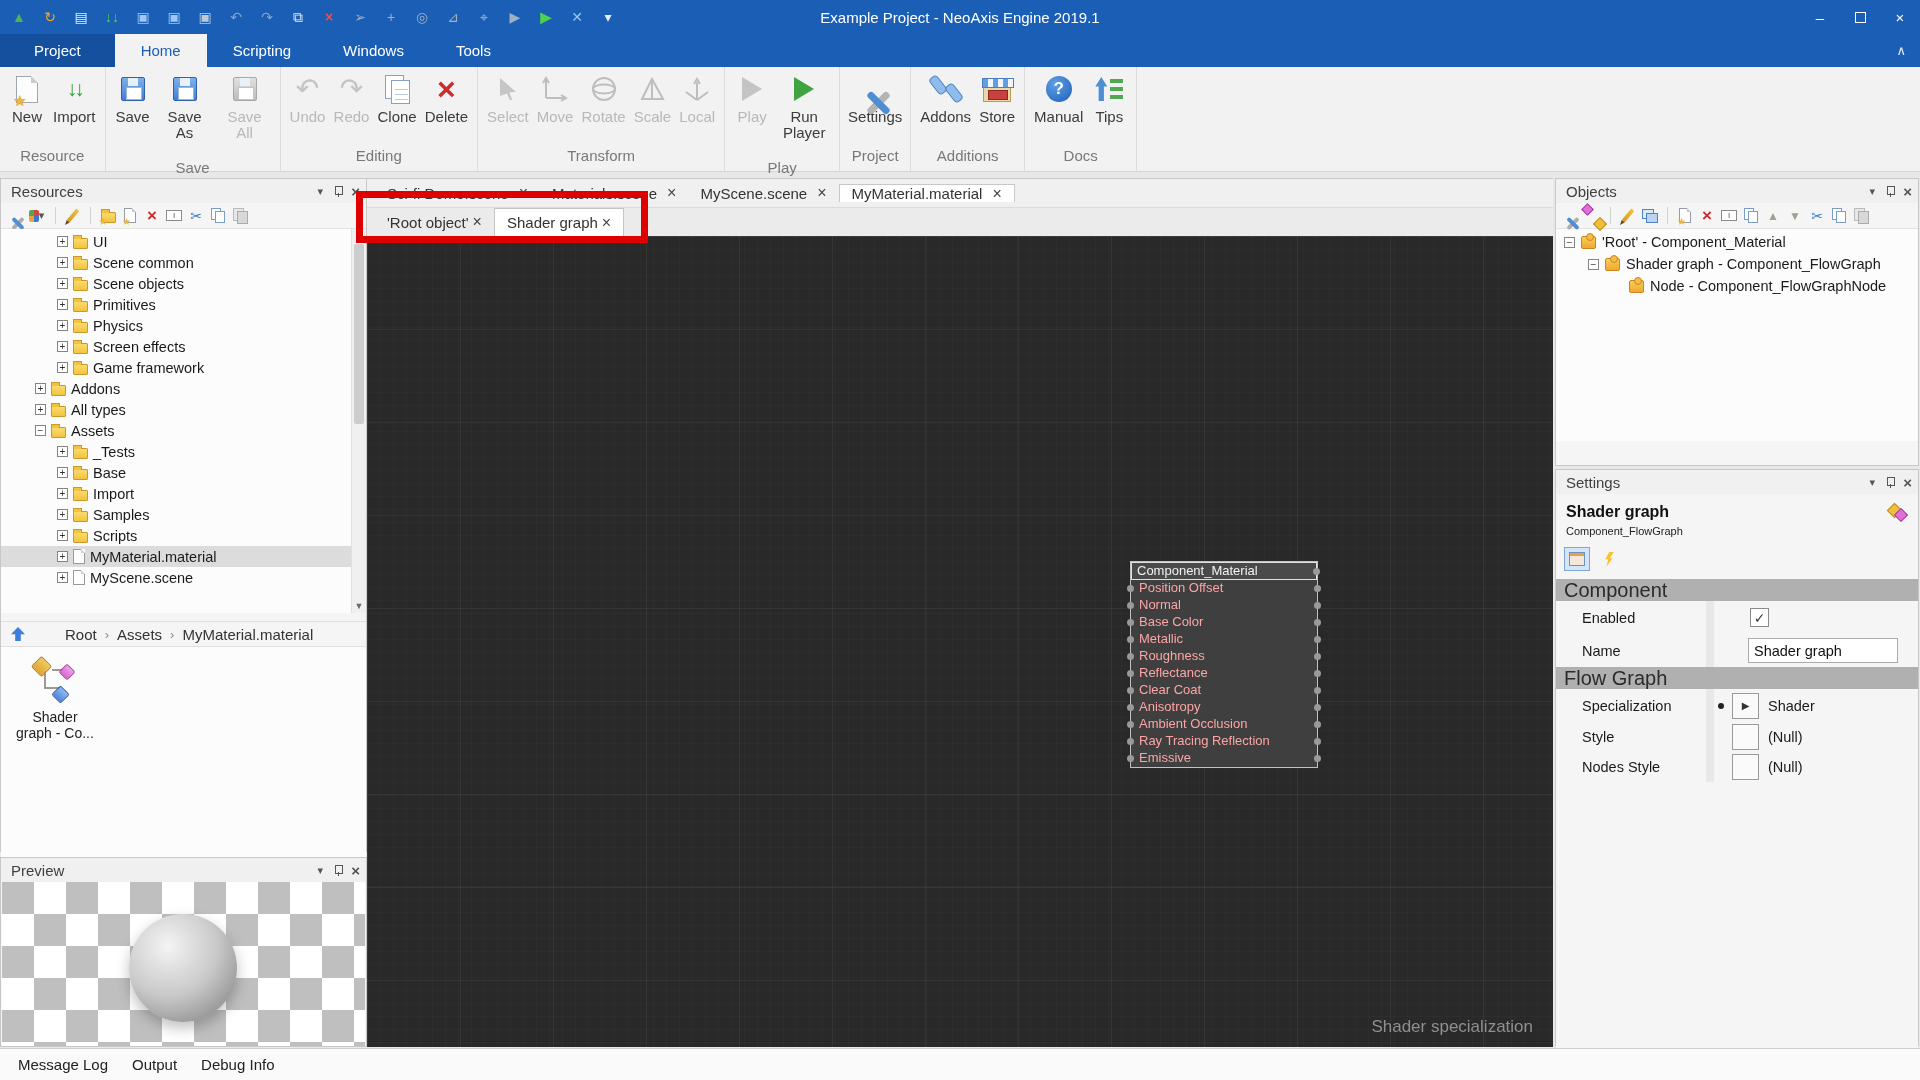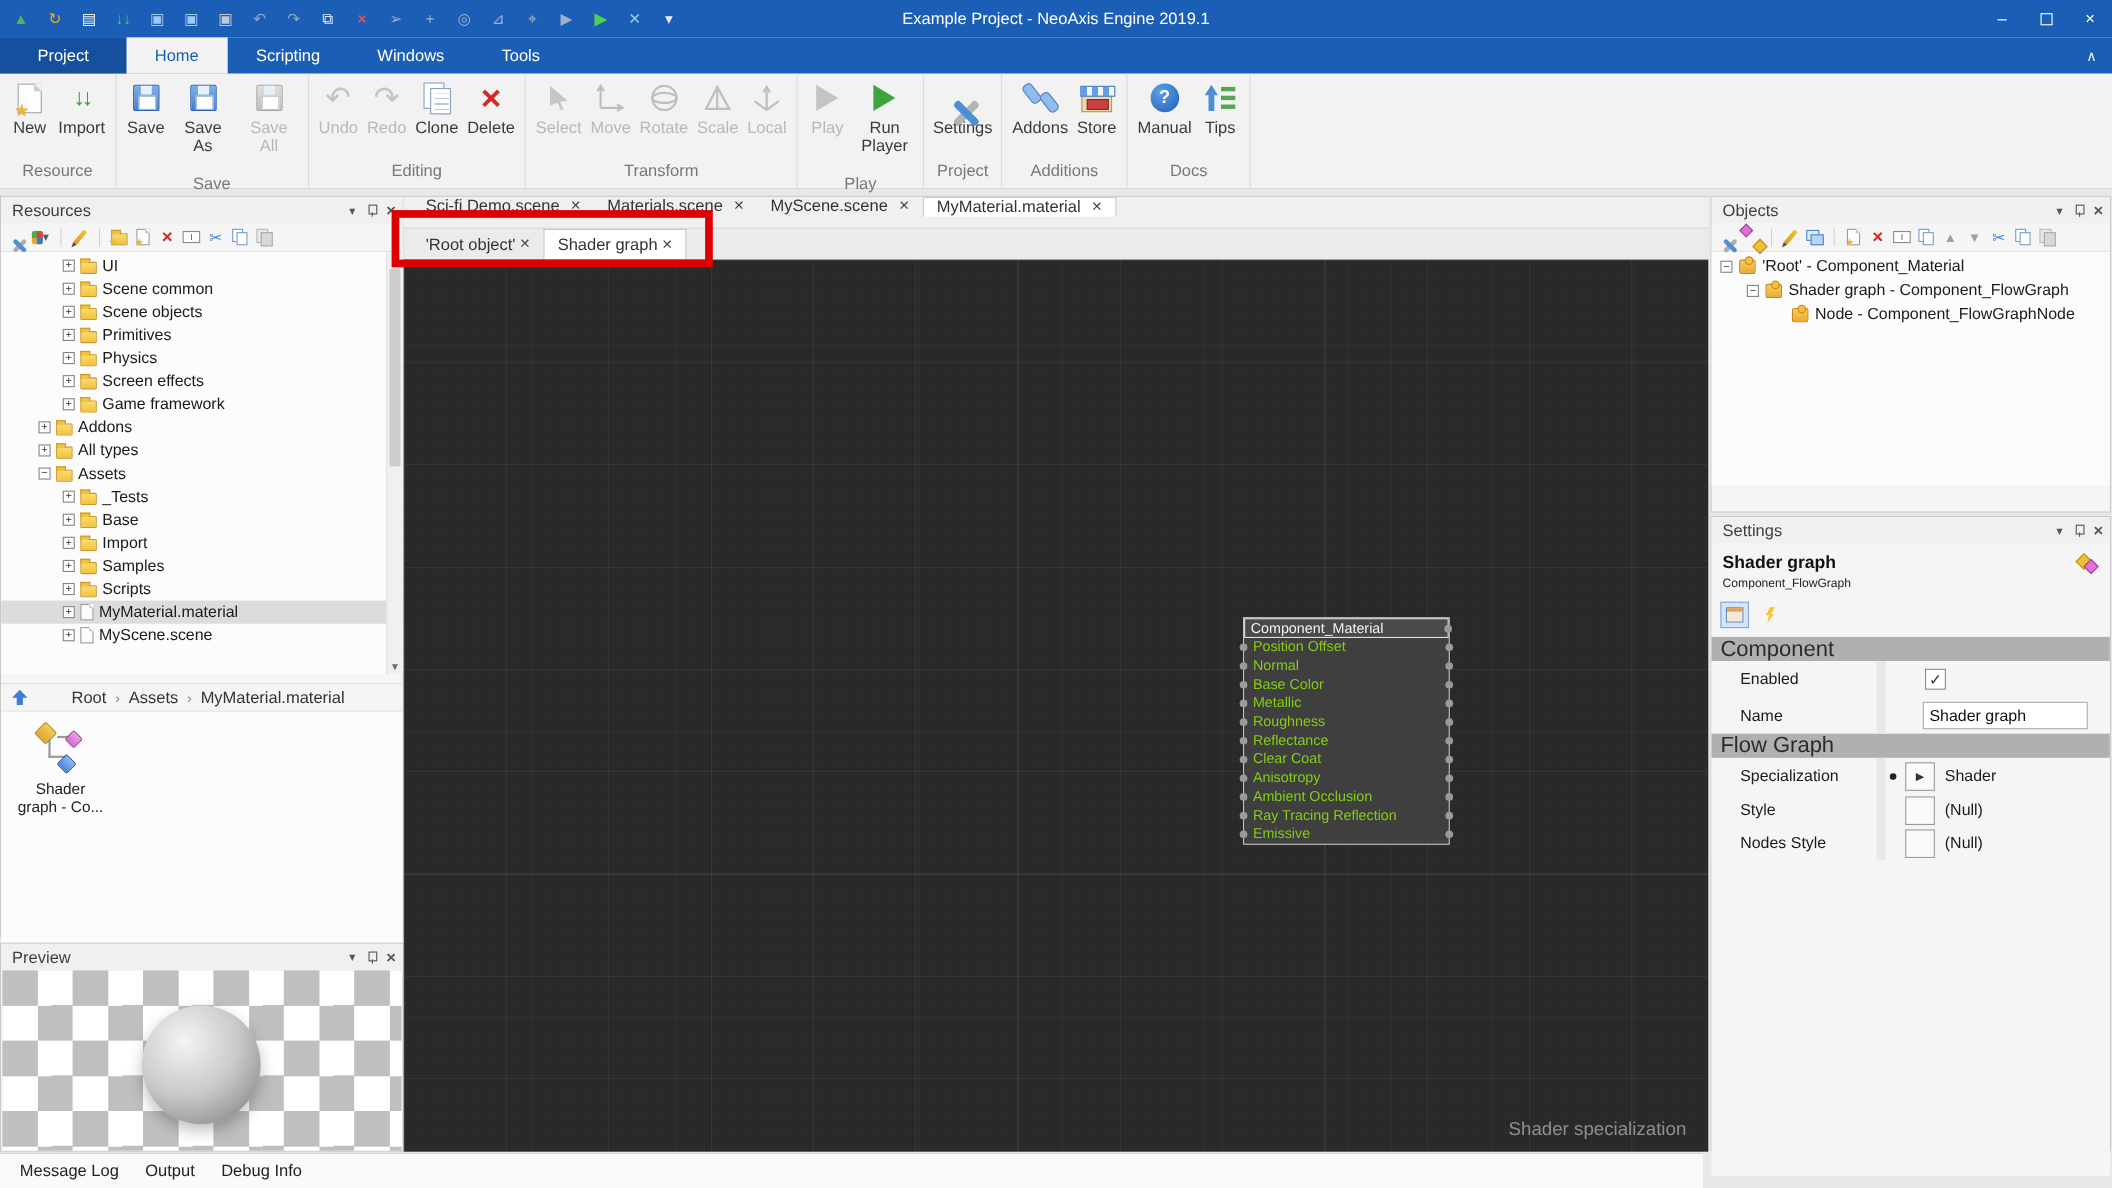--- a/index.html
+++ b/index.html
@@ -126,36 +126,36 @@
   .asset-label { margin-top:6px; font-size:14px; color:#222; text-align:center; line-height:1.15; }
 
   
   #preview-panel { left:0; top:857px; width:367px; height:190px; }
   .preview-canvas { position:relative; height:164px; margin:0 1px 1px 1px; background:conic-gradient(#FFFFFF 0 25%, #BFBFBF 0 50%, #FFFFFF 0 75%, #BFBFBF 0 100%); background-size:64px 64px; overflow:hidden; }
   .sphere { position:absolute; left:127px; top:32px; width:108px; height:108px; border-radius:50%;
             background:radial-gradient(circle at 36% 30%, #F4F4F4, #C9C9C9 48%, #9A9A9A 78%, #7E7E7E); box-shadow:0 6px 14px rgba(0,0,0,0.25); }
 
   
   #center { position:absolute; left:367px; top:178px; width:1186px; height:868px; background:#F0F0F0; border-top:1px solid #C8C8C8; }
-  .doc-tabbar { height:28px; display:flex; align-items:flex-start; background:#F0F0F0; padding-left:8px; }
+  .doc-tabbar { height:28px; display:flex; align-items:center; background:#F0F0F0; padding-left:8px; }
   .dtab { display:flex; align-items:center; gap:10px; padding:0 12px; font-size:15px; color:#333; }
   .dtab.active { background:#FFFFFF; border:1px solid #C8C8C8; border-bottom:none; }
   .tab-x { color:#444; font-size:16px; line-height:14px; }
   .sub-tabbar { height:29px; display:flex; align-items:stretch; background:#EBEBEB; border-top:1px solid #DBDBDB; padding-left:8px; }
   .stab { display:flex; align-items:center; gap:4px; padding:0 12px; font-size:15px; color:#333; }
   .stab.active { background:#FFFFFF; border:1px solid #C4C4C4; border-bottom:none; }
   .graph-canvas { position:relative; height:811px; background-color:#292929;
       background-image:
         repeating-linear-gradient(to right, rgba(255,255,255,0.055) 0 1px, transparent 1px 93px),
         repeating-linear-gradient(to bottom, rgba(255,255,255,0.055) 0 1px, transparent 1px 93px),
         repeating-linear-gradient(to right, rgba(255,255,255,0.020) 0 1px, transparent 1px 13px),
         repeating-linear-gradient(to bottom, rgba(255,255,255,0.020) 0 1px, transparent 1px 13px); }
   .node { position:absolute; left:763px; top:285px; width:188px; background:#3F3F3F; border:1px solid #C2C2C2;margin-top:40px; }
   .node-title { position:relative; height:18px; border:1px solid #E0E0E0; color:#F2F2F2; font-size:13px; padding-left:5px; line-height:16px; background:#4A4A4A; }
-  .node-row { position:relative; height:17px; color:#84cc16; font-size:13px; padding-left:8px; line-height:16px; }
+  .node-row { position:relative; height:17px; color:#fca5a5; font-size:13px; padding-left:8px; line-height:16px; }
   .pin { position:absolute; width:7px; height:7px; border-radius:50%; background:#9A9A9A; top:5px; }
   .pin.left { left:-4px; } .pin.right { right:-4px; }
   .watermark { position:absolute; right:20px; bottom:10px; color:#8F8F8F; font-size:17px; }
 
   
   #annotation-rect { position:absolute; left:356px; top:191px; width:292px; height:52px; border:7px solid #DE0000; z-index:50; pointer-events:none; }
 
   
   #objects-panel { left:1555px; top:178px; width:364px; height:288px; }
   .otree { background:#FCFCFC; height:212px; padding-top:2px; }
@@ -176,21 +176,21 @@
   .plabel { width:150px; padding-left:26px; font-size:14.5px; color:#1A1A1A; flex:none; }
   .pdiv { width:8px; align-self:stretch; background:#E8E8E8; flex:none; }
   .pval { flex:1; display:flex; align-items:center; font-size:14.5px; color:#1A1A1A; }
   .checkbox { margin-left:36px; width:19px; height:19px; background:#FFF; border:1px solid #8A8A8A; display:flex; align-items:center; justify-content:center; color:#3A3A3A; font-size:14px; }
   .textfield { margin-left:34px; width:150px; height:25px; background:#FFF; border:1px solid #ABABAB; font-size:14.5px; padding:0 5px; display:flex; align-items:center; color:#111; }
   .dot { margin-left:4px; width:6px; height:6px; border-radius:50%; background:#222; }
   .mini-btn { margin-left:8px; width:27px; height:26px; background:#FAFAFA; border:1px solid #9A9A9A; display:flex; align-items:center; justify-content:center; font-size:10px; color:#333; }
   .mini-btn.blank { margin-left:18px; }
 
   
-  #statusbar { position:absolute; left:0; top:1048px; width:1548px; height:32px; background:#FAFAFA; border-top:1px solid #D0D0D0; display:flex; align-items:center; padding-left:8px; gap:4px; }
+  #statusbar { position:absolute; left:0; top:1048px; width:1920px; height:32px; background:#FAFAFA; border-top:1px solid #D0D0D0; display:flex; align-items:center; padding-left:8px; gap:4px; }
   .sbtab { padding:0 10px; font-size:15px; color:#222; height:100%; display:flex; align-items:center; }
 </style>
 </head>
 <body>
 
 <div id="app">
 
   <div class="titlebar">
     <div class="qat" id="qat">
         <span class="qicon" style="color: rgb(88, 176, 88);">▲</span>

